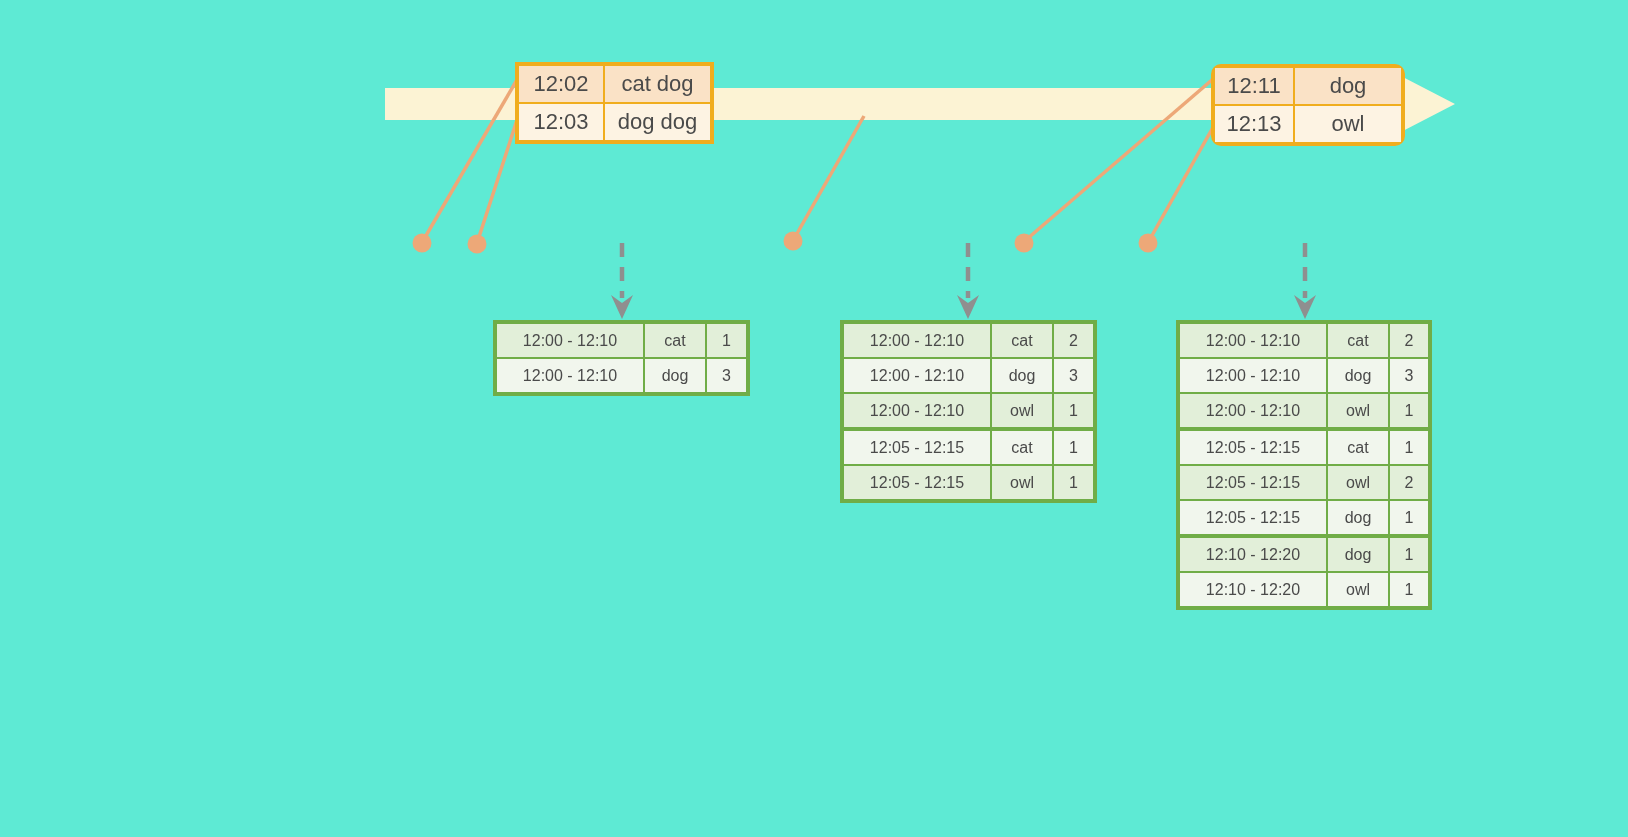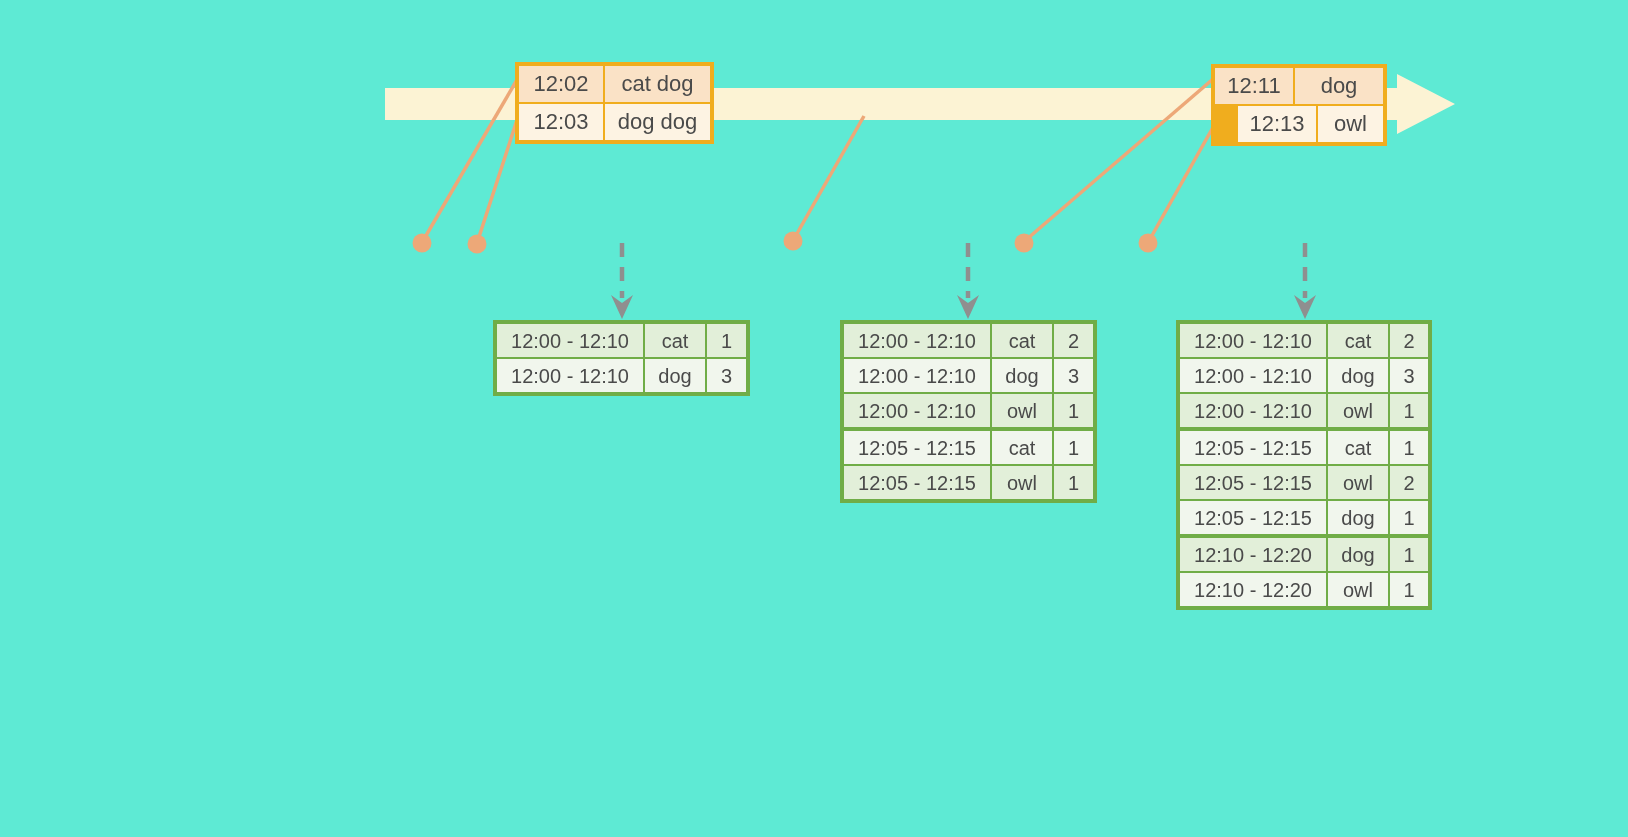--- a/index.html
+++ b/index.html
@@ -25,21 +25,21 @@
 
   
   .g-table{
     position:absolute;display:flex;flex-direction:column;gap:2px;
     background:#70ad47;padding:4px;box-sizing:border-box;
   }
   .g-row{display:grid;grid-template-columns:146px 60px 1fr;gap:2px;height:33px;}
   .g-row.group-start{margin-top:2px;}
   .g-cell{
     display:flex;align-items:center;justify-content:center;
-    font-size:20px;line-height:1;color:#4a4a4a;
+    font-size:16px;line-height:1;color:#4a4a4a;
   }
   .g-row.dark .g-cell{background:#e2efd9;}
   .g-row.light .g-cell{background:#f1f6ed;}
 </style>
 </head>
 <body>
 
 <div class="canvas">
 
   <svg class="layer" viewBox="0 0 1628 837">
@@ -83,26 +83,26 @@
       <div class="e-cell">12:02</div>
       <div class="e-cell">cat dog</div>
     </div>
     <div class="e-row e-light" style="grid-template-columns:84px 1fr;border-radius:18px;">
       <div class="e-cell">12:03</div>
       <div class="e-cell">dog dog</div>
     </div>
   </div>
 
 
-  <div class="event-box" style="left:1212px;top:65px;width:174px;">
+  <div class="event-box" style="left:1212px;top:65px;width:192px;border-radius:9px;">
     <div class="e-row e-dark" style="grid-template-columns:78px 1fr;">
       <div class="e-cell">12:11</div>
       <div class="e-cell">dog</div>
     </div>
-    <div class="e-row e-light" style="grid-template-columns:78px 1fr;margin-left:23px;">
+    <div class="e-row e-light" style="grid-template-columns:78px 1fr;">
       <div class="e-cell">12:13</div>
       <div class="e-cell">owl</div>
     </div>
   </div>
 
   <div class="g-table" style="left:493px;top:320px;width:257px;">
     <div class="g-row dark">
       <div class="g-cell">12:00 - 12:10</div>
       <div class="g-cell">cat</div>
       <div class="g-cell">1</div>

